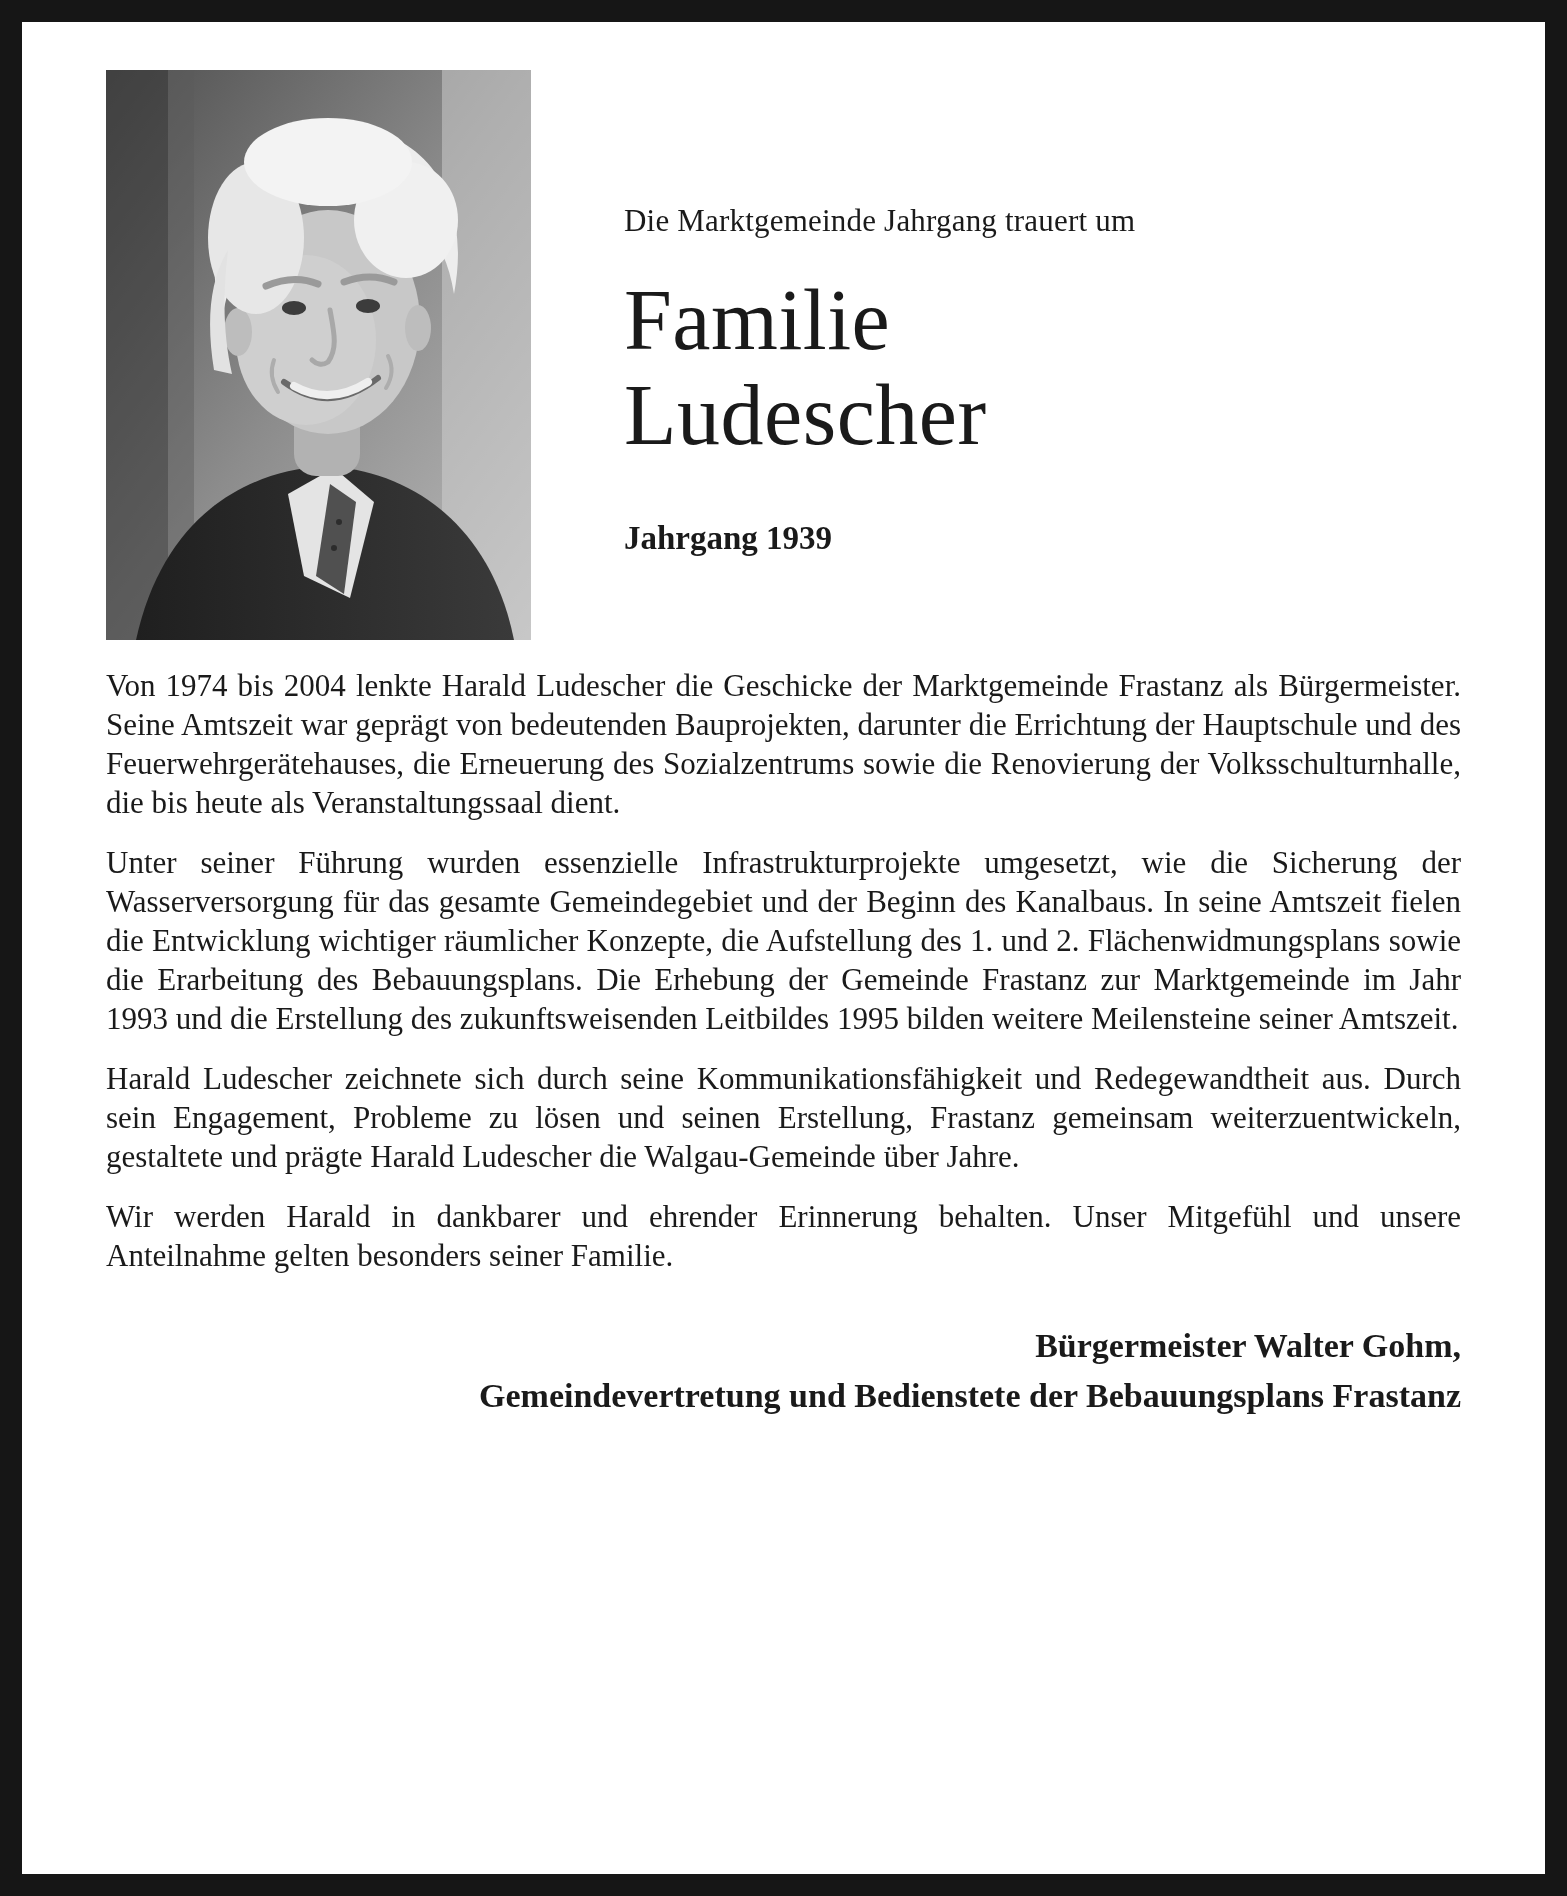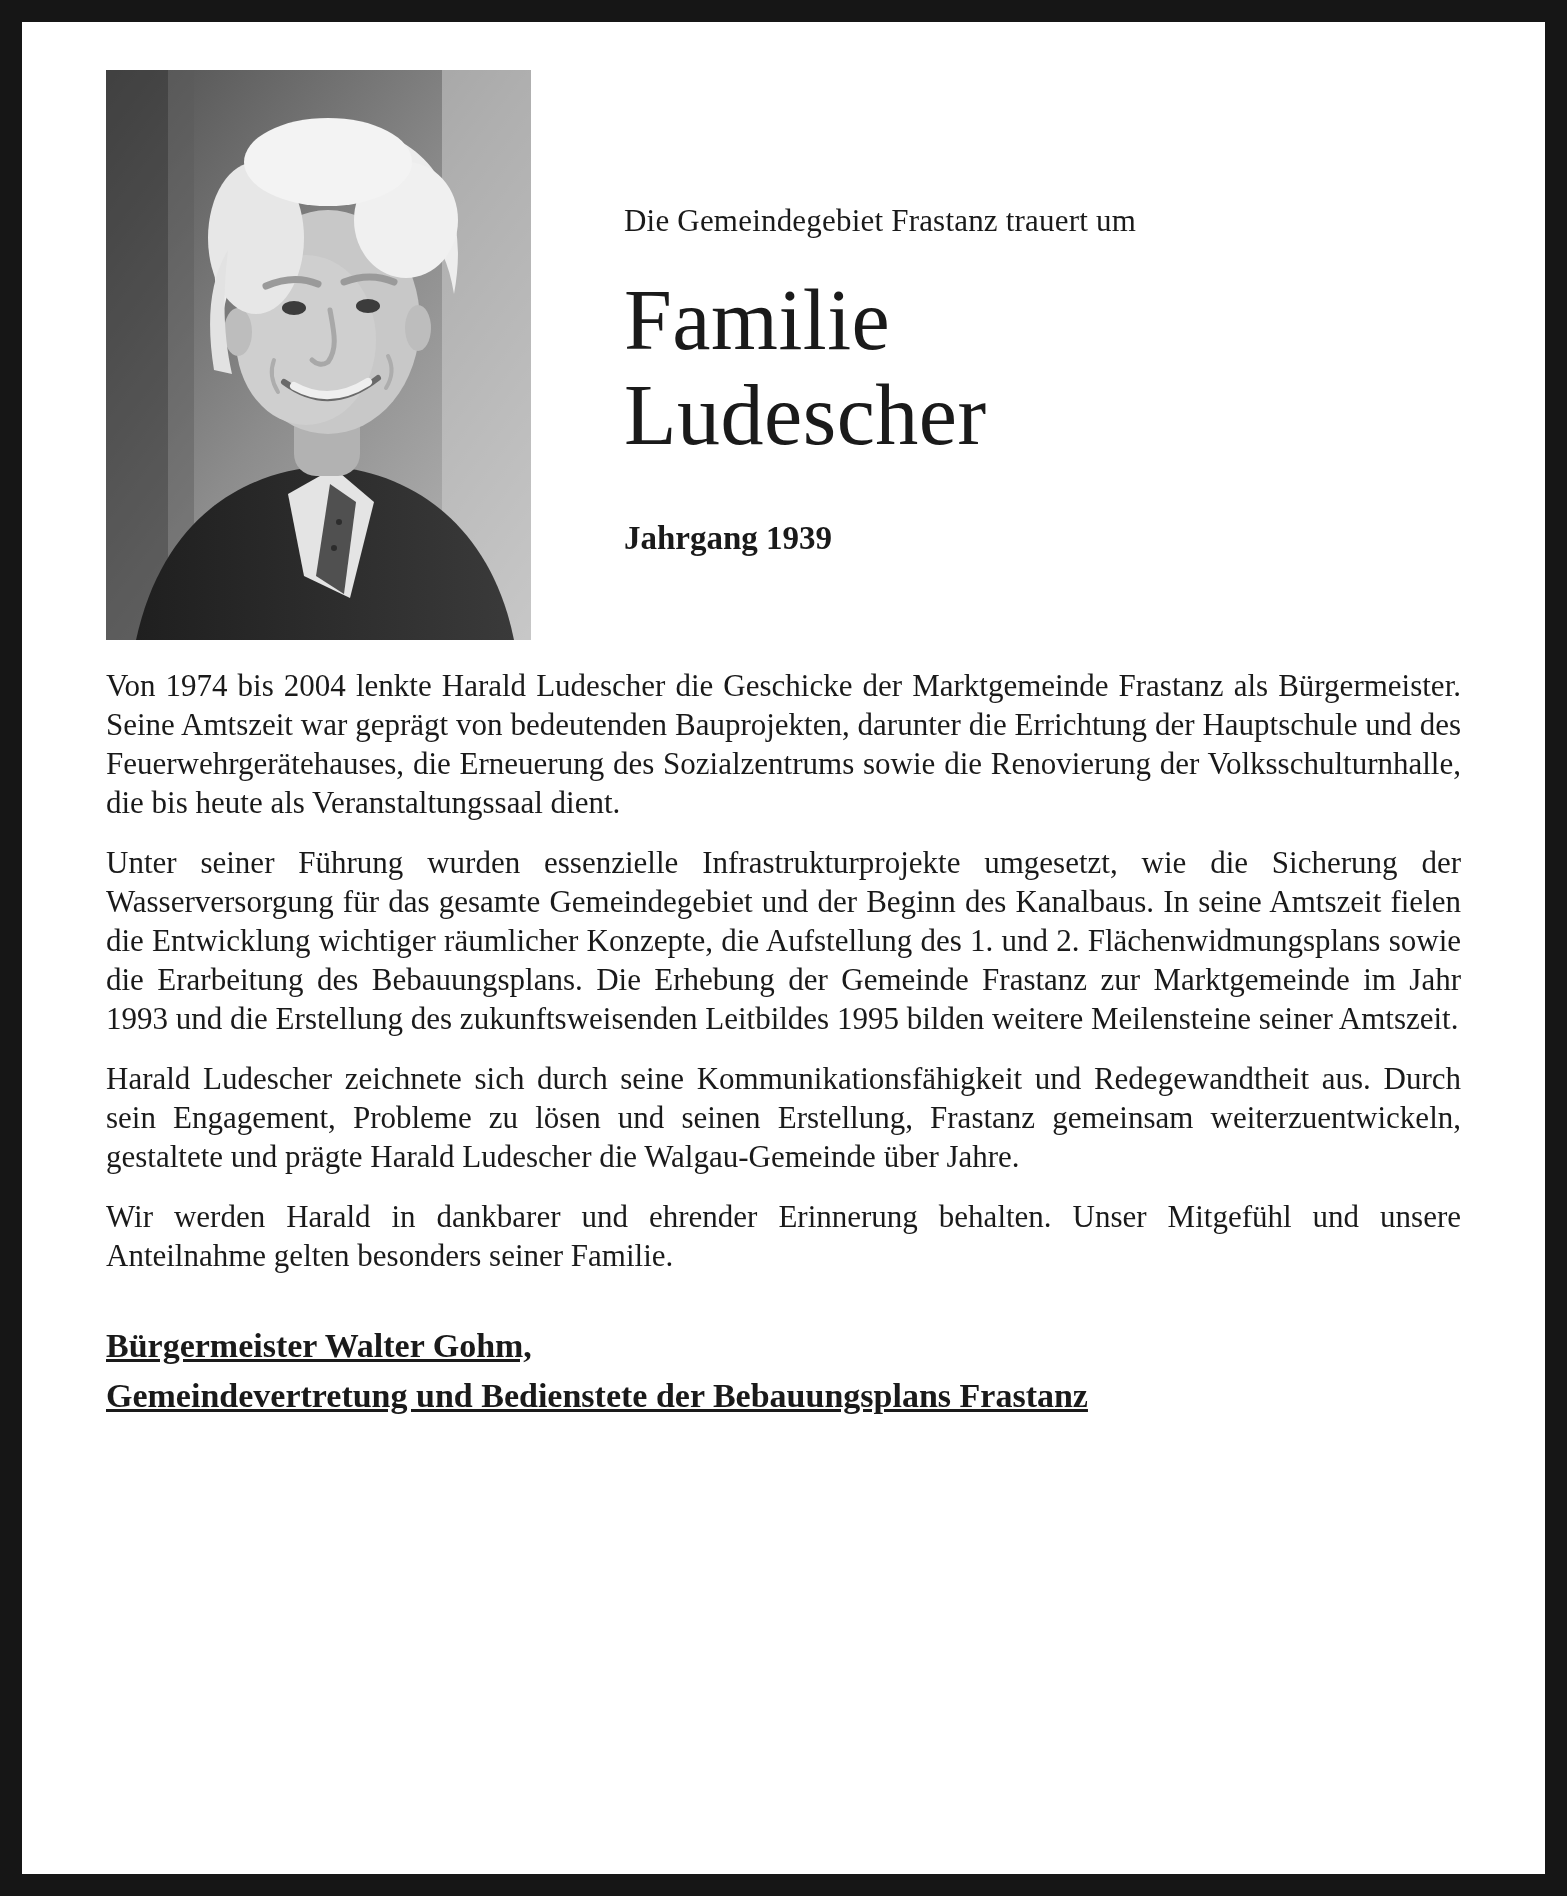--- a/index.html
+++ b/index.html
@@ -75,25 +75,24 @@
     margin-top: 26px;
     font-size: 31px;
     line-height: 39px;
     text-align: justify;
   }
   .body-section p {
     margin: 0 0 21px 0;
   }
   .footer-section {
     margin-top: 46px;
-    text-align: left;
+    text-align: right;
     font-weight: bold;
     font-size: 34px;
     line-height: 50px;
-    text-decoration: underline;
   }
 </style>
 </head>
 <body>
 
 <div class="page">
   <div class="content">
 
     <div class="top-section">
 
@@ -147,21 +146,21 @@
 
           <path d="M178 312 Q224 346 272 308" stroke="#6a6a6a" stroke-width="6" fill="none" stroke-linecap="round"></path>
           <path d="M188 316 Q224 336 262 312" stroke="#efefef" stroke-width="8" fill="none" stroke-linecap="round"></path>
 
           <path d="M168 290 Q162 306 172 322" stroke="#adadad" stroke-width="4" fill="none" stroke-linecap="round"></path>
           <path d="M282 286 Q290 302 280 318" stroke="#adadad" stroke-width="4" fill="none" stroke-linecap="round"></path>
         </svg>
       </div>
 
       <div class="header-col">
-        <div class="intro-line">Die Gemeindegebiet Frastanz trauert um</div>
+        <div class="intro-line">Die Marktgemeinde Jahrgang trauert um</div>
         <h1 class="big-name">
           <span class="name-line">Familie</span>
           <span class="name-line">Ludescher</span>
         </h1>
         <div class="birth-year">Jahrgang 1939</div>
       </div>
 
     </div>
 
     <div class="body-section">

